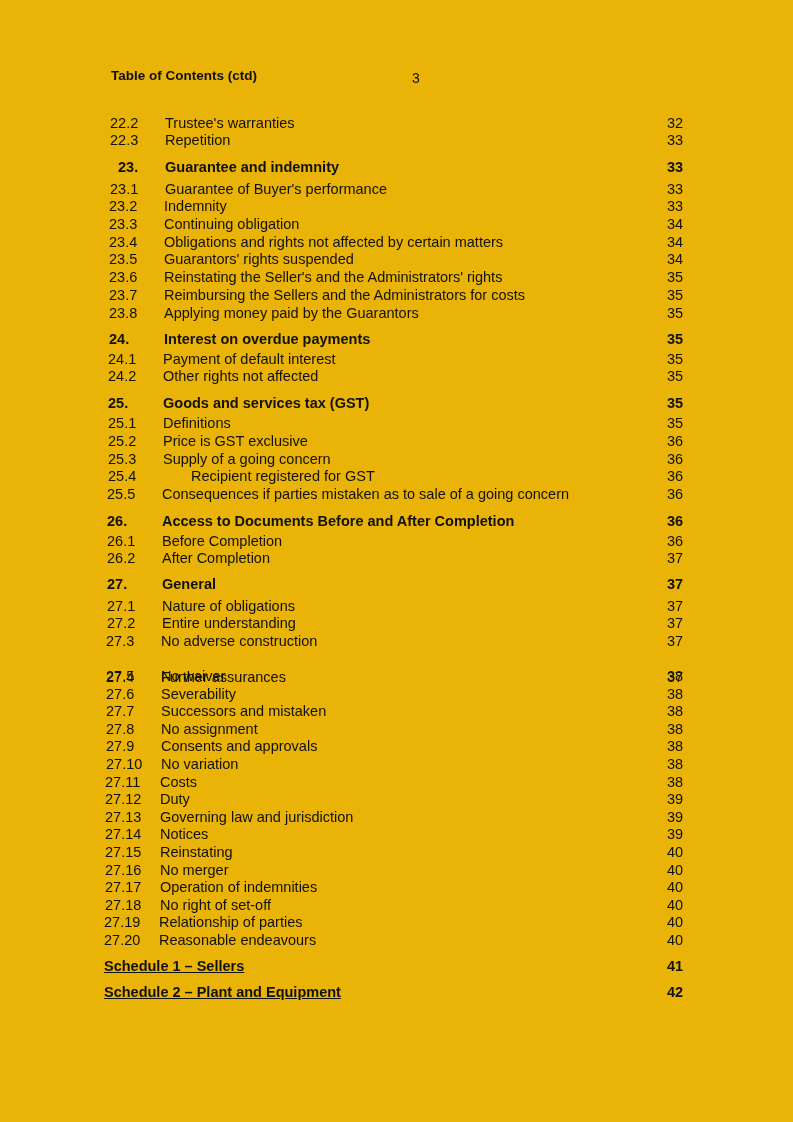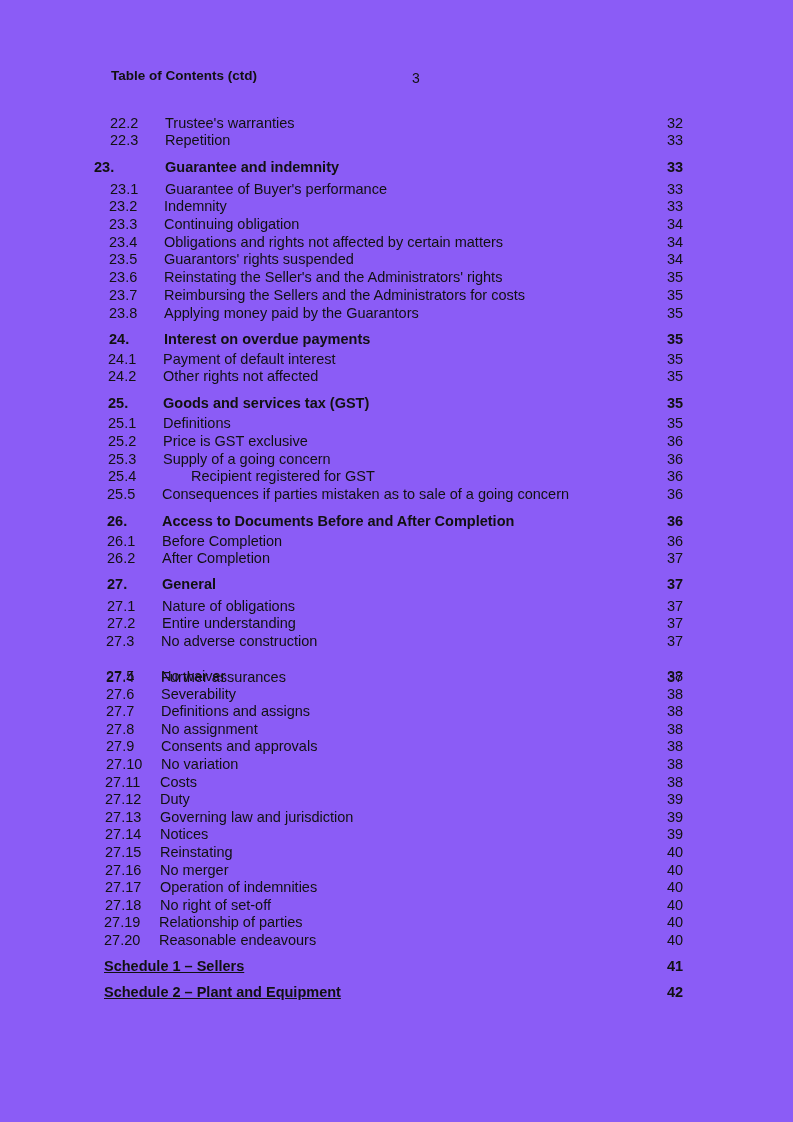--- a/index.html
+++ b/index.html
@@ -1,18 +1,18 @@
 <!DOCTYPE html>
 <html><head>
 <meta charset="utf-8">
 <style>
   html, body { margin: 0; padding: 0; background: #ffffff; }
   body { width: 793px; height: 1122px; position: relative; overflow: hidden;
          font-family: "Liberation Sans", sans-serif; color: #111; }
-  .page { position: absolute; left: 0; top: 0; width: 793px; height: 1122px; background: #8b5cf6; }
+  .page { position: absolute; left: 0; top: 0; width: 793px; height: 1122px; background: #eab308; }
   .hdr-title { position: absolute; left: 111px; top: 68px; font-size: 13.5px; font-weight: bold; }
   .hdr-page { position: absolute; left: 412px; top: 70px; font-size: 14px; }
   .row { position: absolute; left: 0; width: 793px; height: 18px; font-size: 14.5px; line-height: 18px; white-space: nowrap; }
   .row .num { position: absolute; }
   .row .title { position: absolute; }
   .row .pg { position: absolute; left: 666px; width: 18px; text-align: center; }
   .row.h { font-weight: bold; }
   .row.sched .title { font-weight: bold; text-decoration: underline; }
 </style>
 </head>
@@ -26,21 +26,21 @@
         <span class="num" style="left: 110px;">22.2</span>
         <span class="title" style="left: 165px;">Trustee's warranties</span>
         <span class="pg">32</span>
       </div>
       <div class="row" style="top: 131px;">
         <span class="num" style="left: 110px;">22.3</span>
         <span class="title" style="left: 165px;">Repetition</span>
         <span class="pg">33</span>
       </div>
       <div class="row h" style="top: 158px;">
-        <span class="num" style="left: 94px;">23.</span>
+        <span class="num" style="left: 118px;">23.</span>
         <span class="title" style="left: 165px;">Guarantee and indemnity</span>
         <span class="pg" style="font-weight: bold;">33</span>
       </div>
       <div class="row" style="top: 180px;">
         <span class="num" style="left: 110px;">23.1</span>
         <span class="title" style="left: 165px;">Guarantee of Buyer's performance</span>
         <span class="pg">33</span>
       </div>
       <div class="row" style="top: 197px;">
         <span class="num" style="left: 109px;">23.2</span>
@@ -167,21 +167,21 @@
         <span class="title" style="left: 161px;">No waiver</span>
         <span class="pg">38</span>
       </div>
       <div class="row" style="top: 685px;">
         <span class="num" style="left: 106px;">27.6</span>
         <span class="title" style="left: 161px;">Severability</span>
         <span class="pg">38</span>
       </div>
       <div class="row" style="top: 702px;">
         <span class="num" style="left: 106px;">27.7</span>
-        <span class="title" style="left: 161px;">Definitions and assigns</span>
+        <span class="title" style="left: 161px;">Successors and mistaken</span>
         <span class="pg">38</span>
       </div>
       <div class="row" style="top: 720px;">
         <span class="num" style="left: 106px;">27.8</span>
         <span class="title" style="left: 161px;">No assignment</span>
         <span class="pg">38</span>
       </div>
       <div class="row" style="top: 737px;">
         <span class="num" style="left: 106px;">27.9</span>
         <span class="title" style="left: 161px;">Consents and approvals</span>

